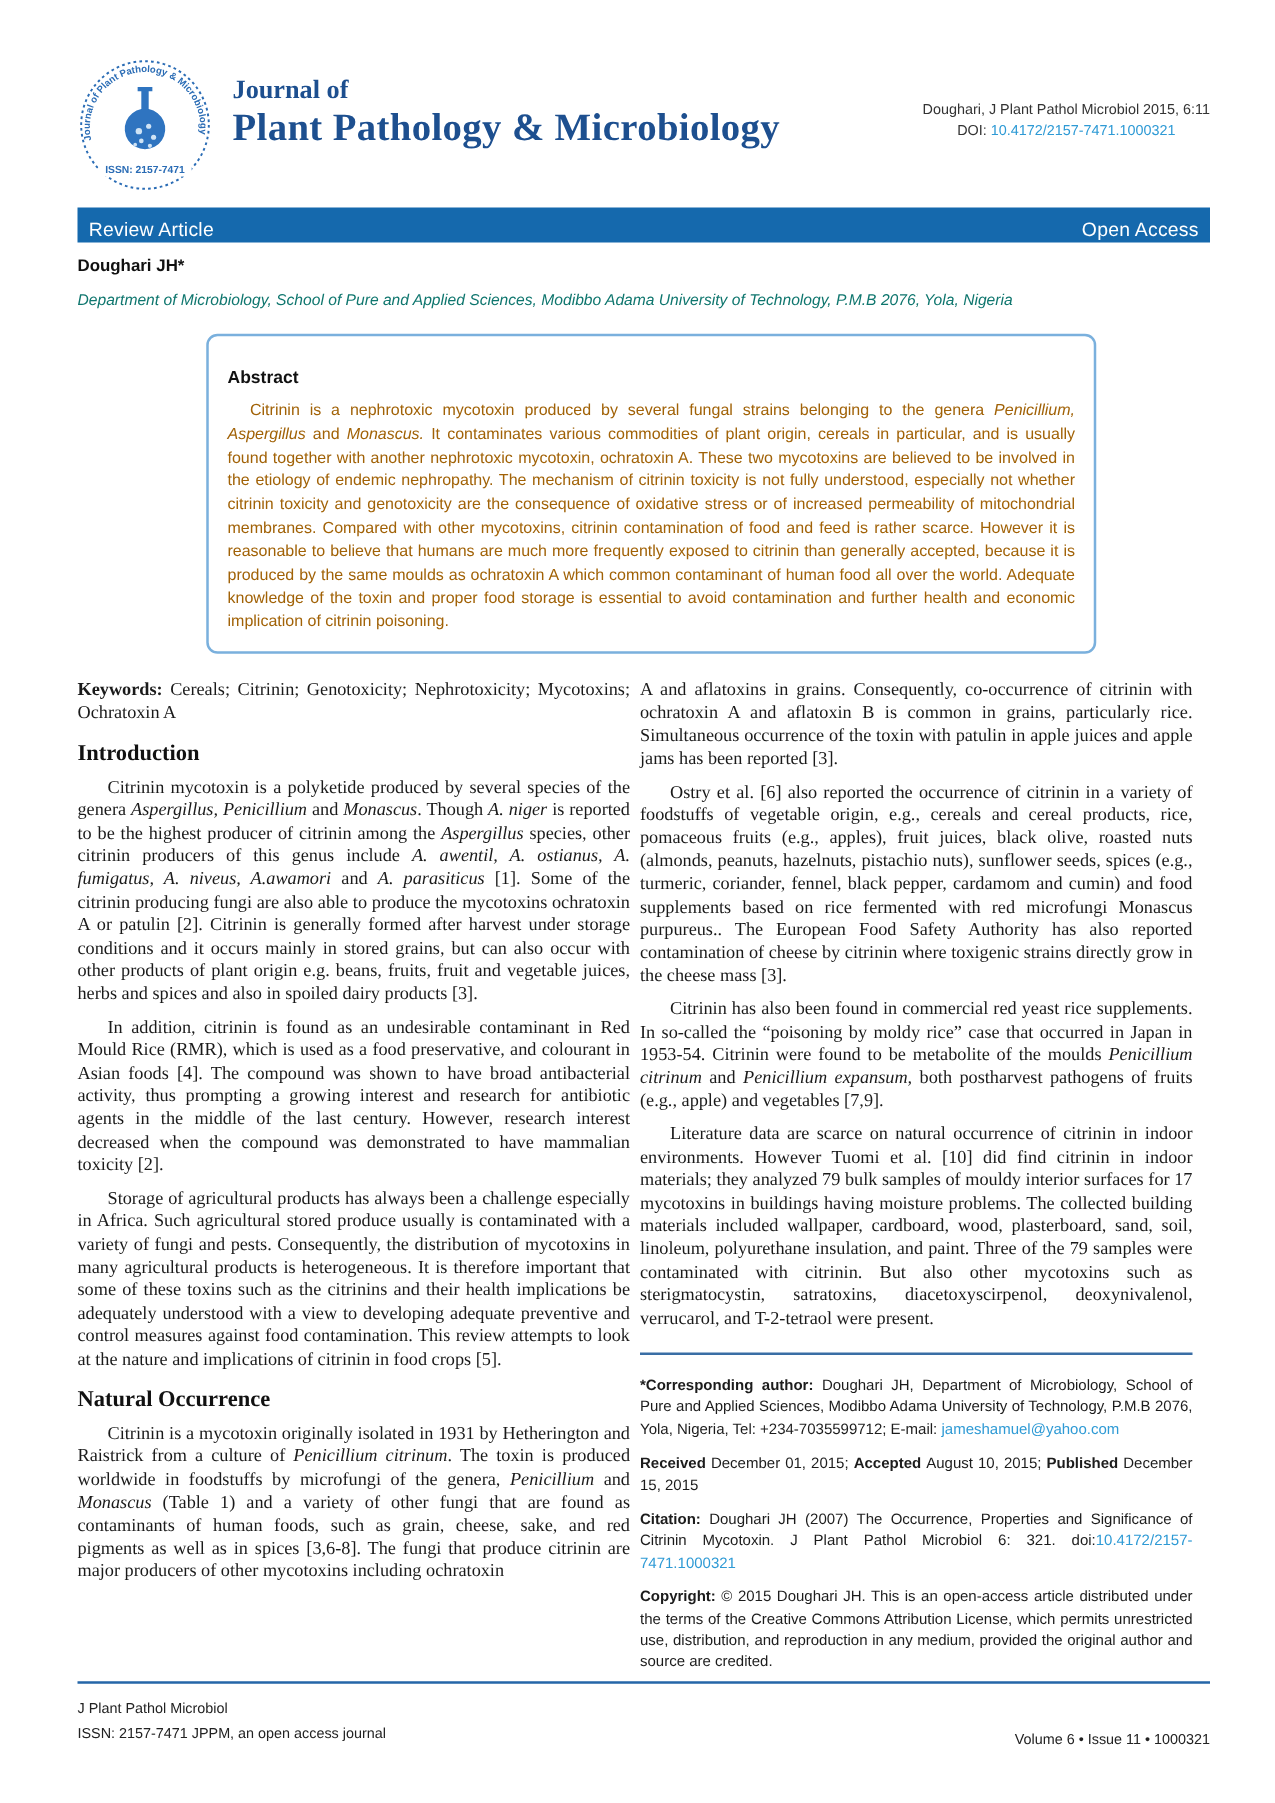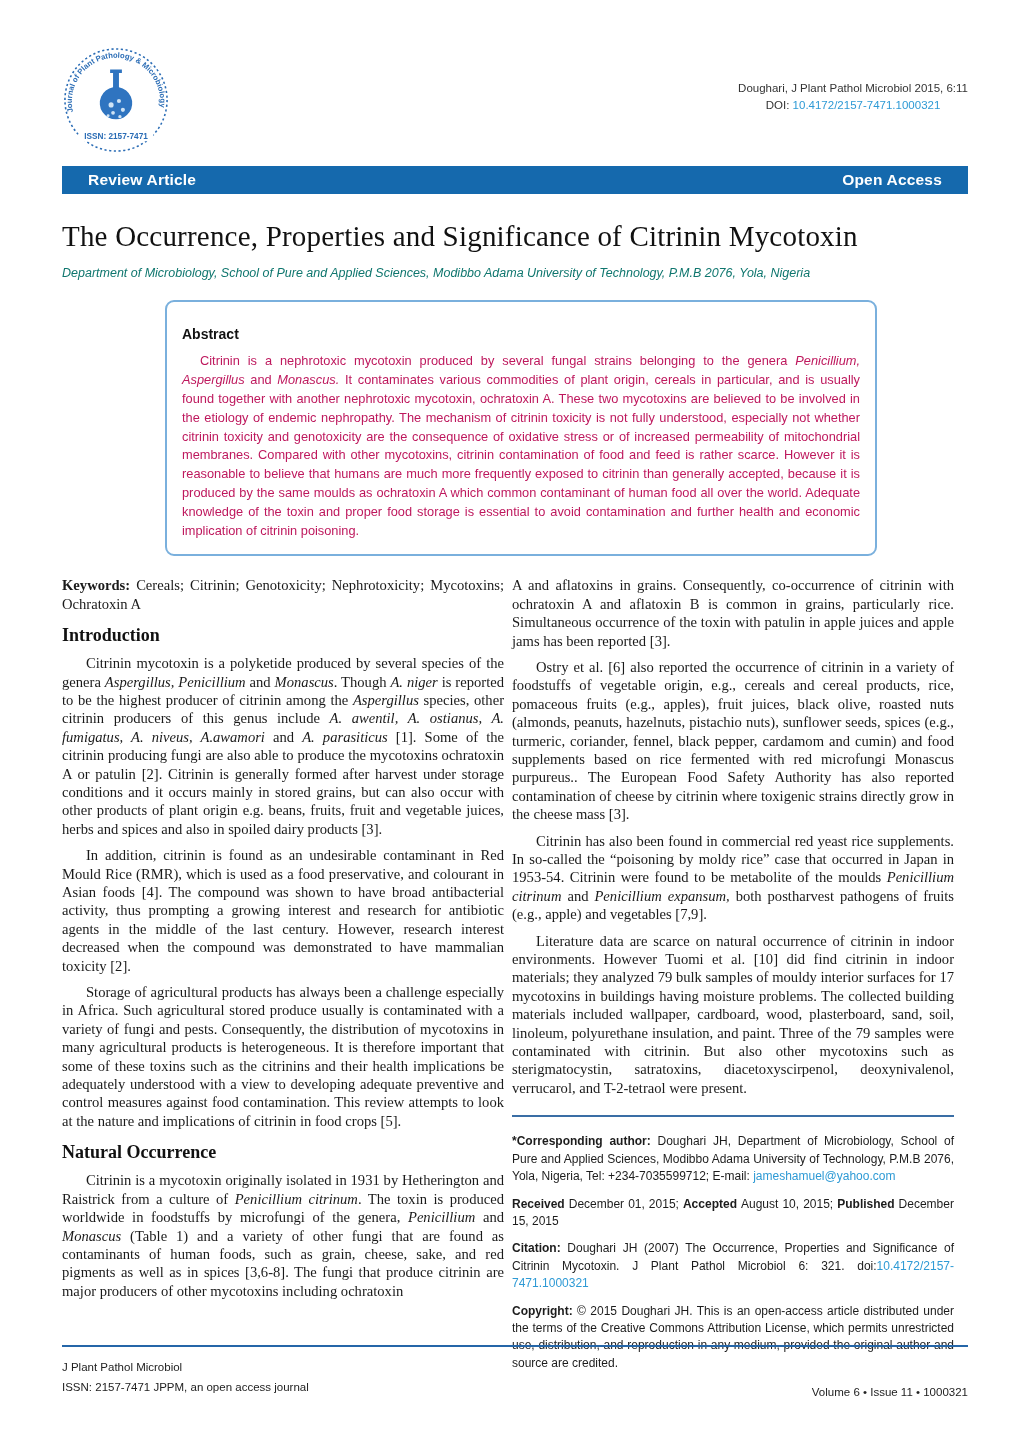--- a/index.html
+++ b/index.html
@@ -28,23 +28,23 @@
   .header-right{
     margin-left:auto;text-align:center;
     font-family:Liberation Sans, sans-serif;
     font-size:11.5px;color:#333;padding-top:34px;line-height:1.45;
     white-space:nowrap;
   }
   .link{color:#2e9ad5;text-decoration:none;}
   
   .type-bar{
     margin-top:12px;height:28px;background:#1569ad;color:#fff;
-    display:flex;justify-content:space-between;align-items:center;
-    padding:0 26px;font-family:"Liberation Sans",sans-serif;
-    font-weight:bold;font-size:15.5px;letter-spacing:.2px;
+    display:flex;justify-content:space-between;align-items:flex-end;
+    padding:0 9px;font-family:"Liberation Sans",sans-serif;
+    font-weight:normal;font-size:15.5px;letter-spacing:.2px;
   }
   
   .article-title{
     margin-top:26px;font-size:29px;font-weight:normal;
     color:#111;letter-spacing:.2px;line-height:1.15;
   }
   .author-line{
     margin-top:11px;font-family:"Liberation Sans",sans-serif;
     font-weight:bold;font-size:13.5px;color:#111;
   }
@@ -58,21 +58,21 @@
     border:2px solid #7ab0dd;border-radius:9px;
     padding:24px 15px 14px 15px;
   }
   .abstract-heading{
     font-family:"Liberation Sans",sans-serif;font-weight:bold;
     font-size:14px;color:#111;margin:0 0 10px 0;
   }
   .abstract-text{
     font-family:"Liberation Sans",sans-serif;font-size:12.8px;
     line-height:18.8px;text-align:justify;text-indent:18px;margin:0;
-    color:#be185d;
+    color:#a16207;
   }
   
   .columns{display:flex;gap:8px;margin-top:20px;}
   .col{width:442px;box-sizing:border-box;}
   .col p{
     font-size:14.6px;line-height:18.4px;text-align:justify;
     text-indent:24px;margin:0 0 8px 0;
   }
   .col p.no-indent{text-indent:0;}
   .sec-heading{
@@ -121,33 +121,37 @@
         <circle cx="58" cy="56" r="2.1" fill="#cfe3f5"></circle>
         <circle cx="62" cy="65" r="2.1" fill="#cfe3f5"></circle>
         <circle cx="52" cy="68" r="1.9" fill="#cfe3f5"></circle>
         <circle cx="59" cy="72" r="1.7" fill="#cfe3f5"></circle>
         <circle cx="47" cy="71" r="1.5" fill="#cfe3f5"></circle>
       </g>
       <rect x="17" y="86" width="76" height="11" fill="#ffffff"></rect>
       <text x="55" y="94.5" text-anchor="middle" font-size="8.4" font-weight="bold" fill="#2a6cb5" font-family="Liberation Sans, sans-serif">ISSN: 2157-7471</text>
     </svg>
 
+    <div class="journal-block">
+      <div class="journal-prefix">Journal of</div>
+      <div class="journal-name">Plant Pathology &amp; Microbiology</div>
+    </div>
 
     <div class="header-right">
       <div>Doughari, J Plant Pathol Microbiol 2015, 6:11</div>
       <div><span>DOI: </span><span class="link">10.4172/2157-7471.1000321</span></div>
     </div>
   </div>
 
   <div class="type-bar">
     <span>Review Article</span>
     <span>Open Access</span>
   </div>
 
-  <div class="article-title">The Occurrence, Properties and Significance of Citrinin Mycotoxin</div>
+  <div class="author-line">Doughari JH*</div>
   <div class="affiliation-line">Department of Microbiology, School of Pure and Applied Sciences, Modibbo Adama University of Technology, P.M.B 2076, Yola, Nigeria</div>
 
   <div class="abstract-box">
     <p class="abstract-heading">Abstract</p>
     <p class="abstract-text"><span>Citrinin is a nephrotoxic mycotoxin produced by several fungal strains belonging to the genera </span><span class="rt-i">Penicillium, Aspergillus</span><span> and </span><span class="rt-i">Monascus.</span><span>  It contaminates various commodities of plant origin, cereals in particular, and is usually found together with another nephrotoxic mycotoxin, ochratoxin A. These two mycotoxins are believed to be involved in the etiology of endemic nephropathy. The mechanism of citrinin toxicity is not fully understood, especially not whether citrinin toxicity and genotoxicity are the consequence of oxidative stress or of increased permeability of mitochondrial membranes. Compared with other mycotoxins, citrinin contamination of food and feed is rather scarce. However it is reasonable to believe that humans are much more frequently exposed to citrinin than generally accepted, because it is produced by the same moulds as ochratoxin A which common contaminant of human food all over the world. Adequate knowledge of the toxin and proper food storage is essential to avoid contamination and further health and economic implication of citrinin poisoning.</span></p>
   </div>
 
   <div class="columns">
 
     <div class="col">

